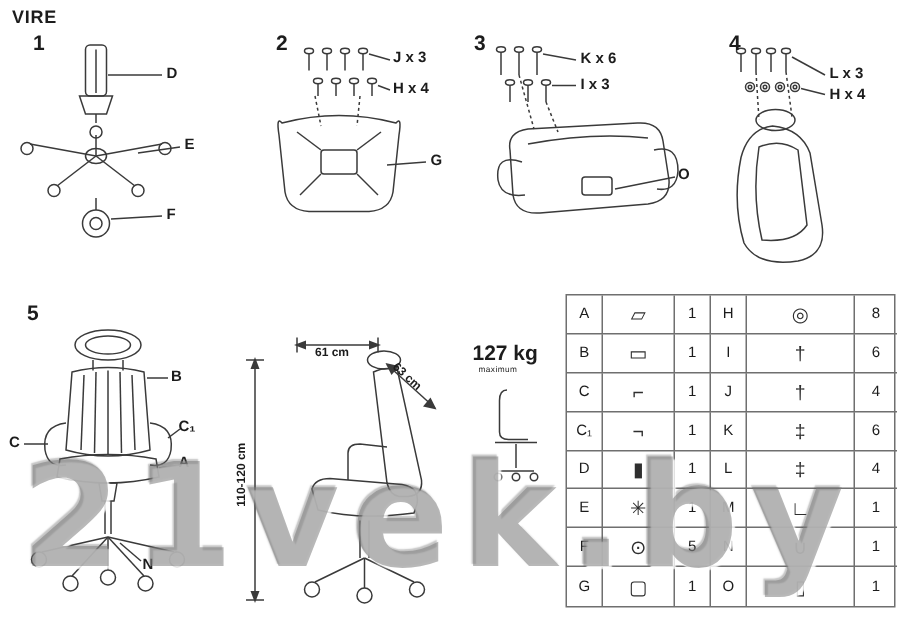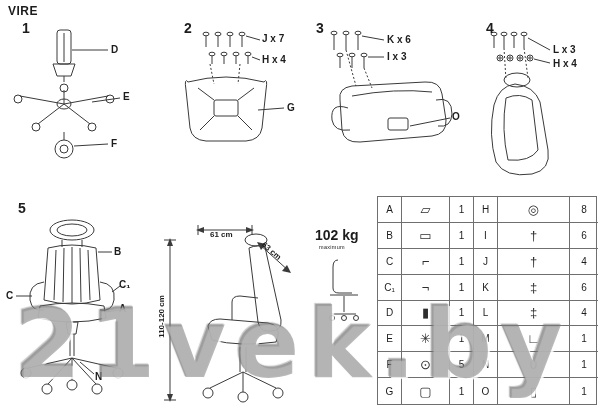--- a/index.html
+++ b/index.html
@@ -236,42 +236,42 @@
   <div class="abs stepnum" style="left:22px;top:20px">1</div>
   <div class="abs stepnum" style="left:184px;top:20px">2</div>
   <div class="abs stepnum" style="left:316px;top:20px">3</div>
   <div class="abs stepnum" style="left:486px;top:20px">4</div>
   <div class="abs stepnum" style="left:18px;top:200px">5</div>
 
   <div class="abs plabel" style="left:111px;top:44px">D</div>
   <div class="abs plabel" style="left:123px;top:91px">E</div>
   <div class="abs plabel" style="left:111px;top:138px">F</div>
 
-  <div class="abs plabel" style="left:262px;top:33px">J x 7</div>
+  <div class="abs plabel" style="left:262px;top:33px">J x 3</div>
   <div class="abs plabel" style="left:262px;top:54px">H x 4</div>
   <div class="abs plabel" style="left:287px;top:102px">G</div>
 
   <div class="abs plabel" style="left:387px;top:34px">K x 6</div>
   <div class="abs plabel" style="left:387px;top:51px">I x 3</div>
   <div class="abs plabel" style="left:452px;top:111px">O</div>
 
   <div class="abs plabel" style="left:553px;top:44px">L x 3</div>
   <div class="abs plabel" style="left:553px;top:58px">H x 4</div>
 
   <div class="abs plabel" style="left:114px;top:246px">B</div>
   <div class="abs plabel" style="left:119px;top:279px">C₁</div>
   <div class="abs plabel" style="left:6px;top:290px">C</div>
   <div class="abs plabel" style="left:119px;top:303px">A</div>
   <div class="abs plabel" style="left:95px;top:371px">N</div>
 
   <div class="abs dim" style="left:210px;top:230px">61 cm</div>
   <div class="abs dim rot-d" style="left:266px;top:240px">63 cm</div>
   <div class="abs dim rot-v" style="left:134px;top:312px;width:54px;text-align:center">110-120 cm</div>
 
-  <div class="abs capval" style="left:315px;top:227px">102 kg</div>
+  <div class="abs capval" style="left:315px;top:227px">127 kg</div>
   <div class="abs capnote" style="left:319px;top:244px">maximum</div>
 
   <div class="ptable">
     <div class="trow">
       <div class="cell">A</div>
       <div class="cell icon">▱</div>
       <div class="cell">1</div>
       <div class="cell">H</div>
       <div class="cell icon">◎</div>
       <div class="cell">8</div>

